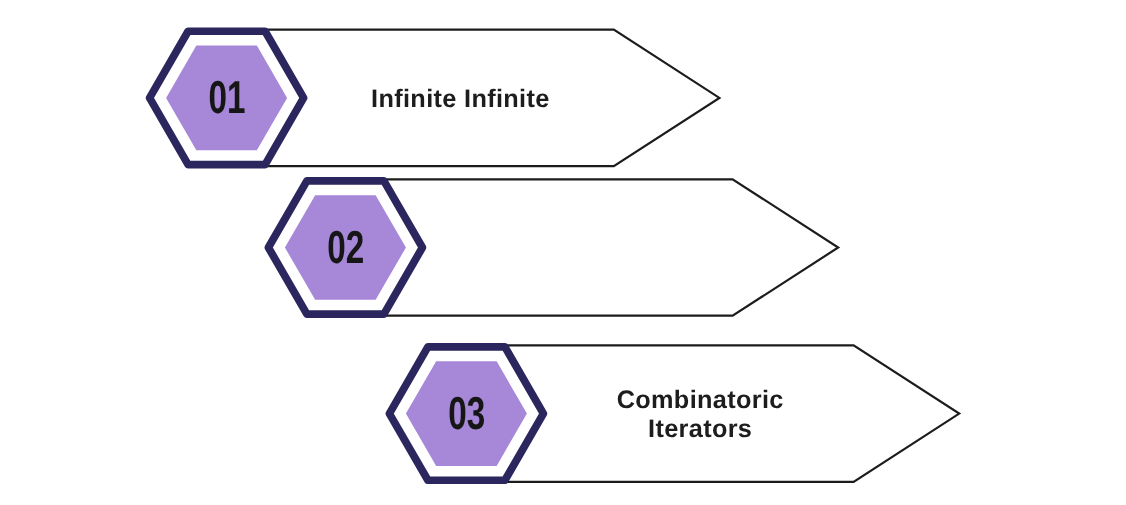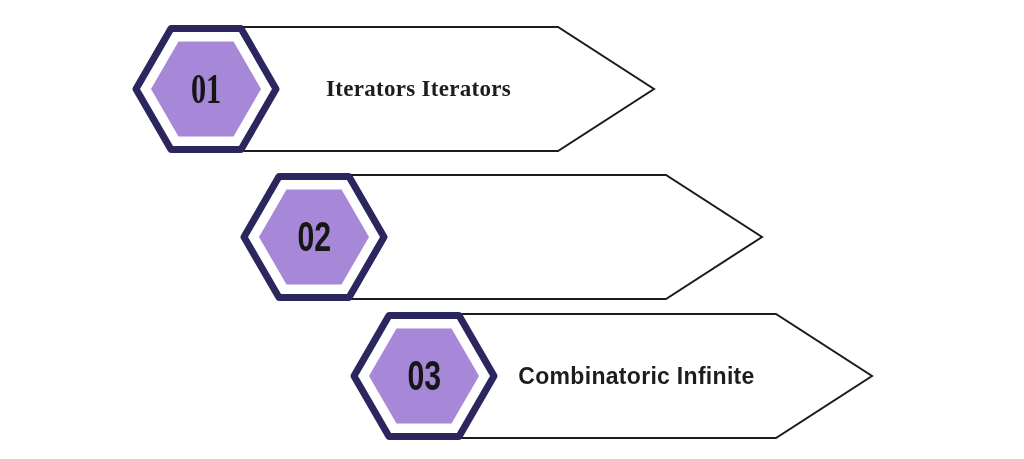--- a/index.html
+++ b/index.html
@@ -18,22 +18,22 @@
   }
   .canvas{
     position:relative;
     width:1024px;height:459px;
     background:var(--background);
   }
   .banner-row{
     position:absolute;
     width:525px;height:130px;
   }
-  .banner-row.row-1{left:133px;top:24px;font-family:Liberation Serif, serif;}
-  .banner-row.row-2{left:241px;top:172px;}
+  .banner-row.row-1{left:133px;top:24px;}
+  .banner-row.row-2{left:241px;top:160px;}
   .banner-row.row-3{left:351px;top:311px;}
 
   .arrow-svg{
     position:absolute;
     left:72px;top:2px;
     width:450px;height:126px;
     overflow:visible;
   }
   .arrow-shape{
     fill:#ffffff;
@@ -98,21 +98,21 @@
     <svg class="arrow-svg" viewBox="0 0 450 126" preserveAspectRatio="none">
       <polygon class="arrow-shape" points="0,1 353,1 449,63 353,125 0,125"></polygon>
     </svg>
     <svg class="hex-svg" viewBox="0 0 146 130">
       <polygon class="hex-outer" points="143,65 108,4.4 38,4.4 3,65 38,125.6 108,125.6"></polygon>
       <polygon class="hex-inner" points="128,65 100.5,17.4 45.5,17.4 18,65 45.5,112.6 100.5,112.6"></polygon>
     </svg>
     <div class="step-number">
       <span class="squeeze">01</span>
     </div>
-    <div class="step-label">Iterators Iterators</div>
+    <div class="step-label">Infinite Infinite</div>
   </div>
 
   <div class="banner-row row-2">
     <svg class="arrow-svg" viewBox="0 0 450 126" preserveAspectRatio="none">
       <polygon class="arrow-shape" points="0,1 353,1 449,63 353,125 0,125"></polygon>
     </svg>
     <svg class="hex-svg" viewBox="0 0 146 130">
       <polygon class="hex-outer" points="143,65 108,4.4 38,4.4 3,65 38,125.6 108,125.6"></polygon>
       <polygon class="hex-inner" points="128,65 100.5,17.4 45.5,17.4 18,65 45.5,112.6 100.5,112.6"></polygon>
     </svg>
@@ -125,16 +125,16 @@
     <svg class="arrow-svg" viewBox="0 0 450 126" preserveAspectRatio="none">
       <polygon class="arrow-shape" points="0,1 353,1 449,63 353,125 0,125"></polygon>
     </svg>
     <svg class="hex-svg" viewBox="0 0 146 130">
       <polygon class="hex-outer" points="143,65 108,4.4 38,4.4 3,65 38,125.6 108,125.6"></polygon>
       <polygon class="hex-inner" points="128,65 100.5,17.4 45.5,17.4 18,65 45.5,112.6 100.5,112.6"></polygon>
     </svg>
     <div class="step-number">
       <span class="squeeze">03</span>
     </div>
-    <div class="step-label">Combinatoric Infinite</div>
+    <div class="step-label">Combinatoric Iterators</div>
   </div>
 
 </div>
 
 </body></html>

